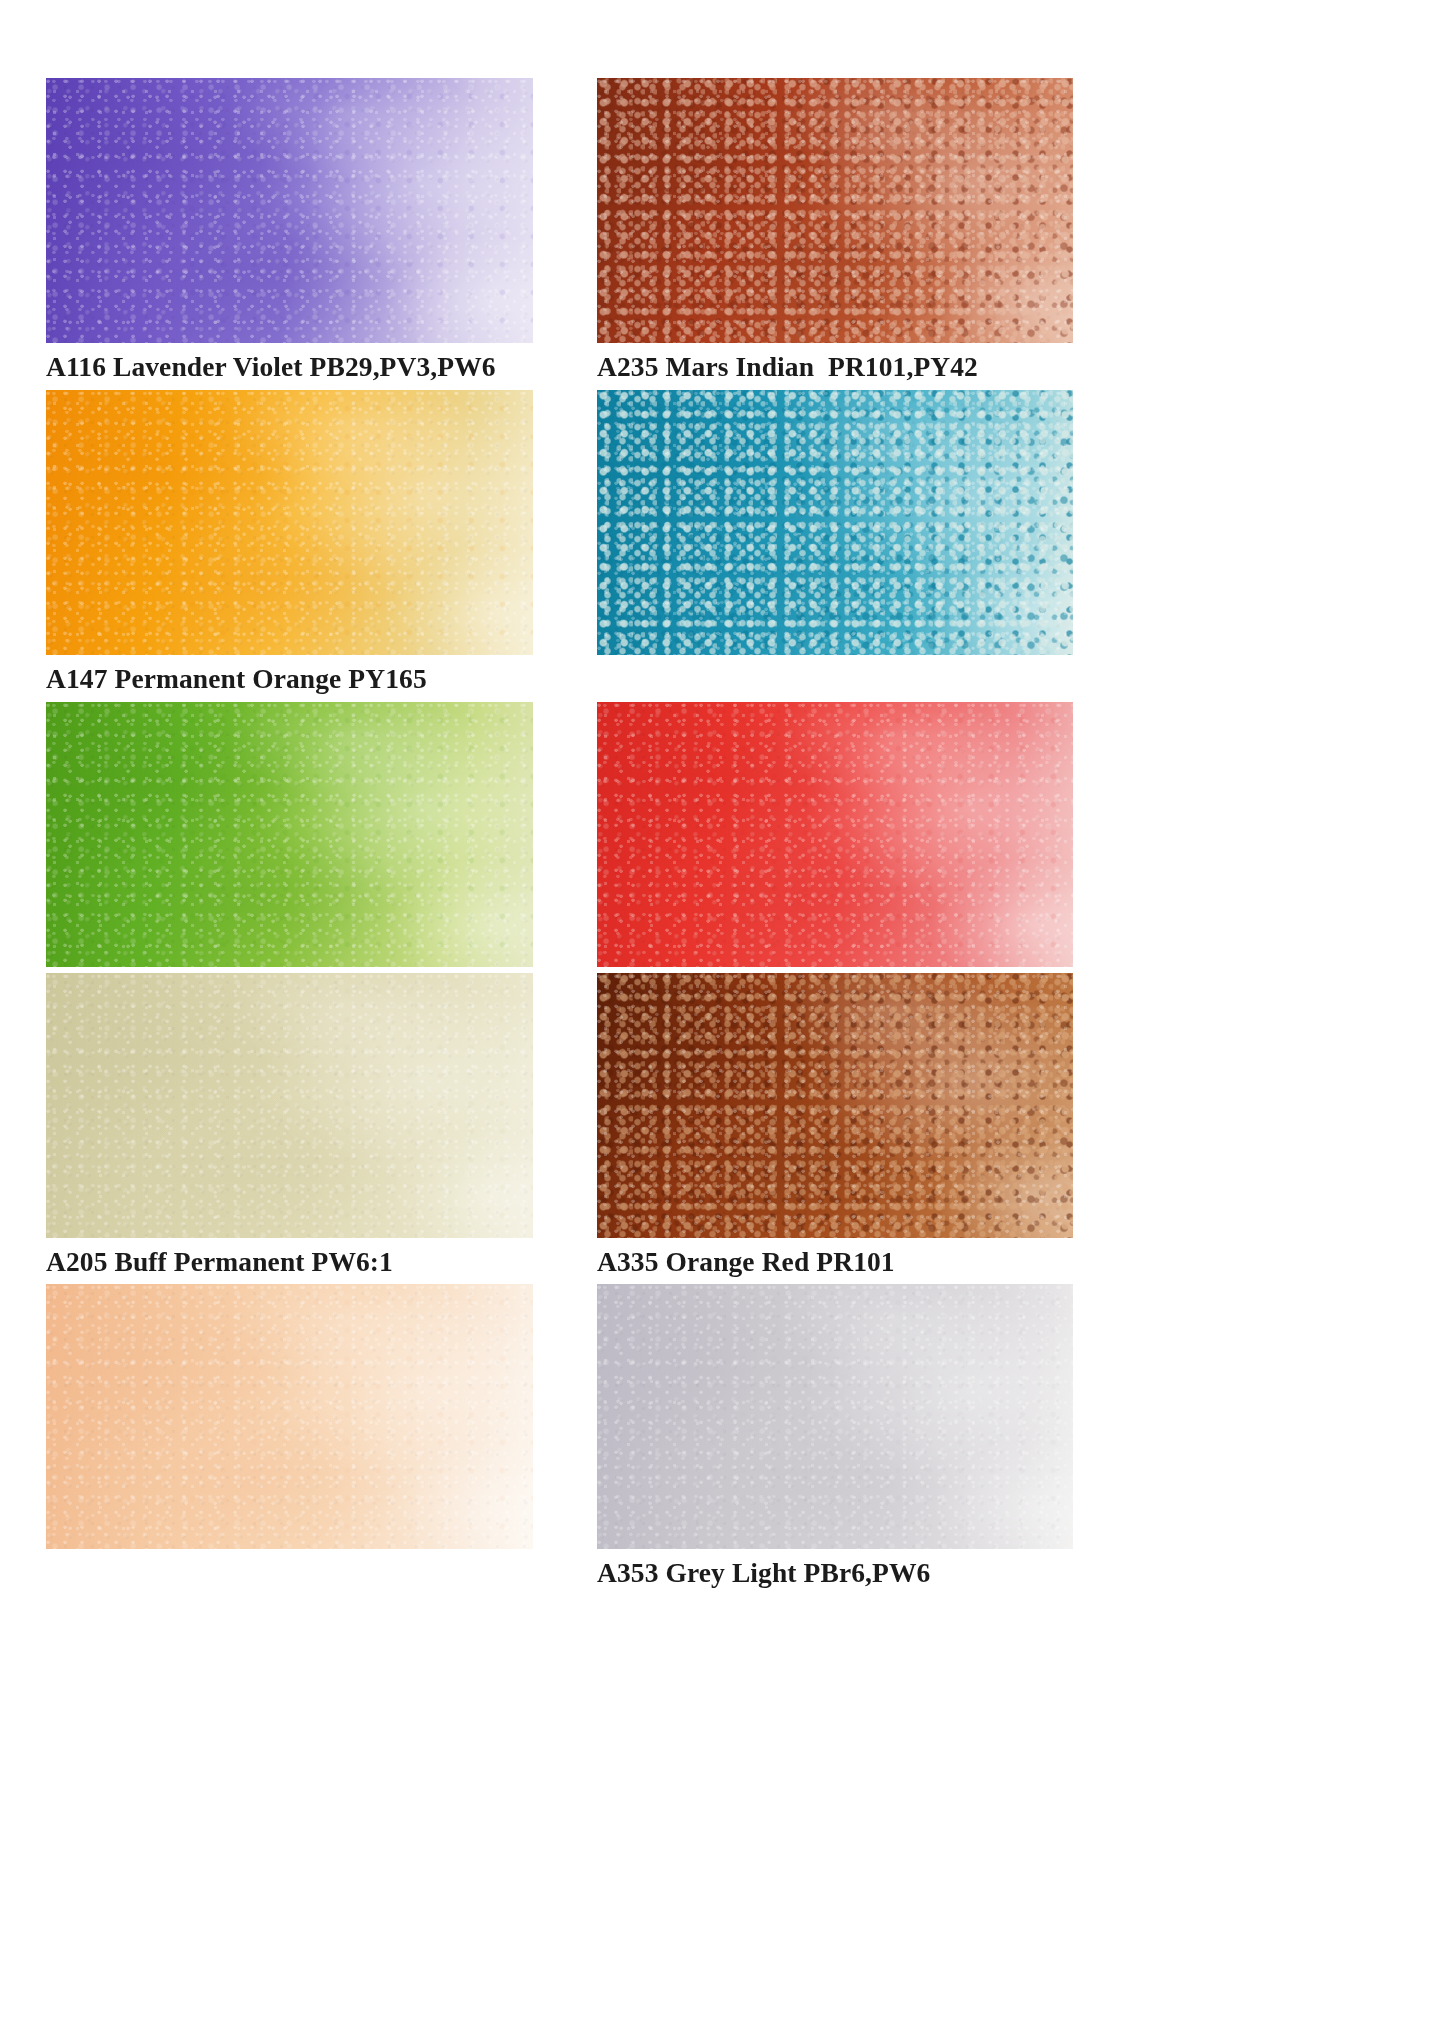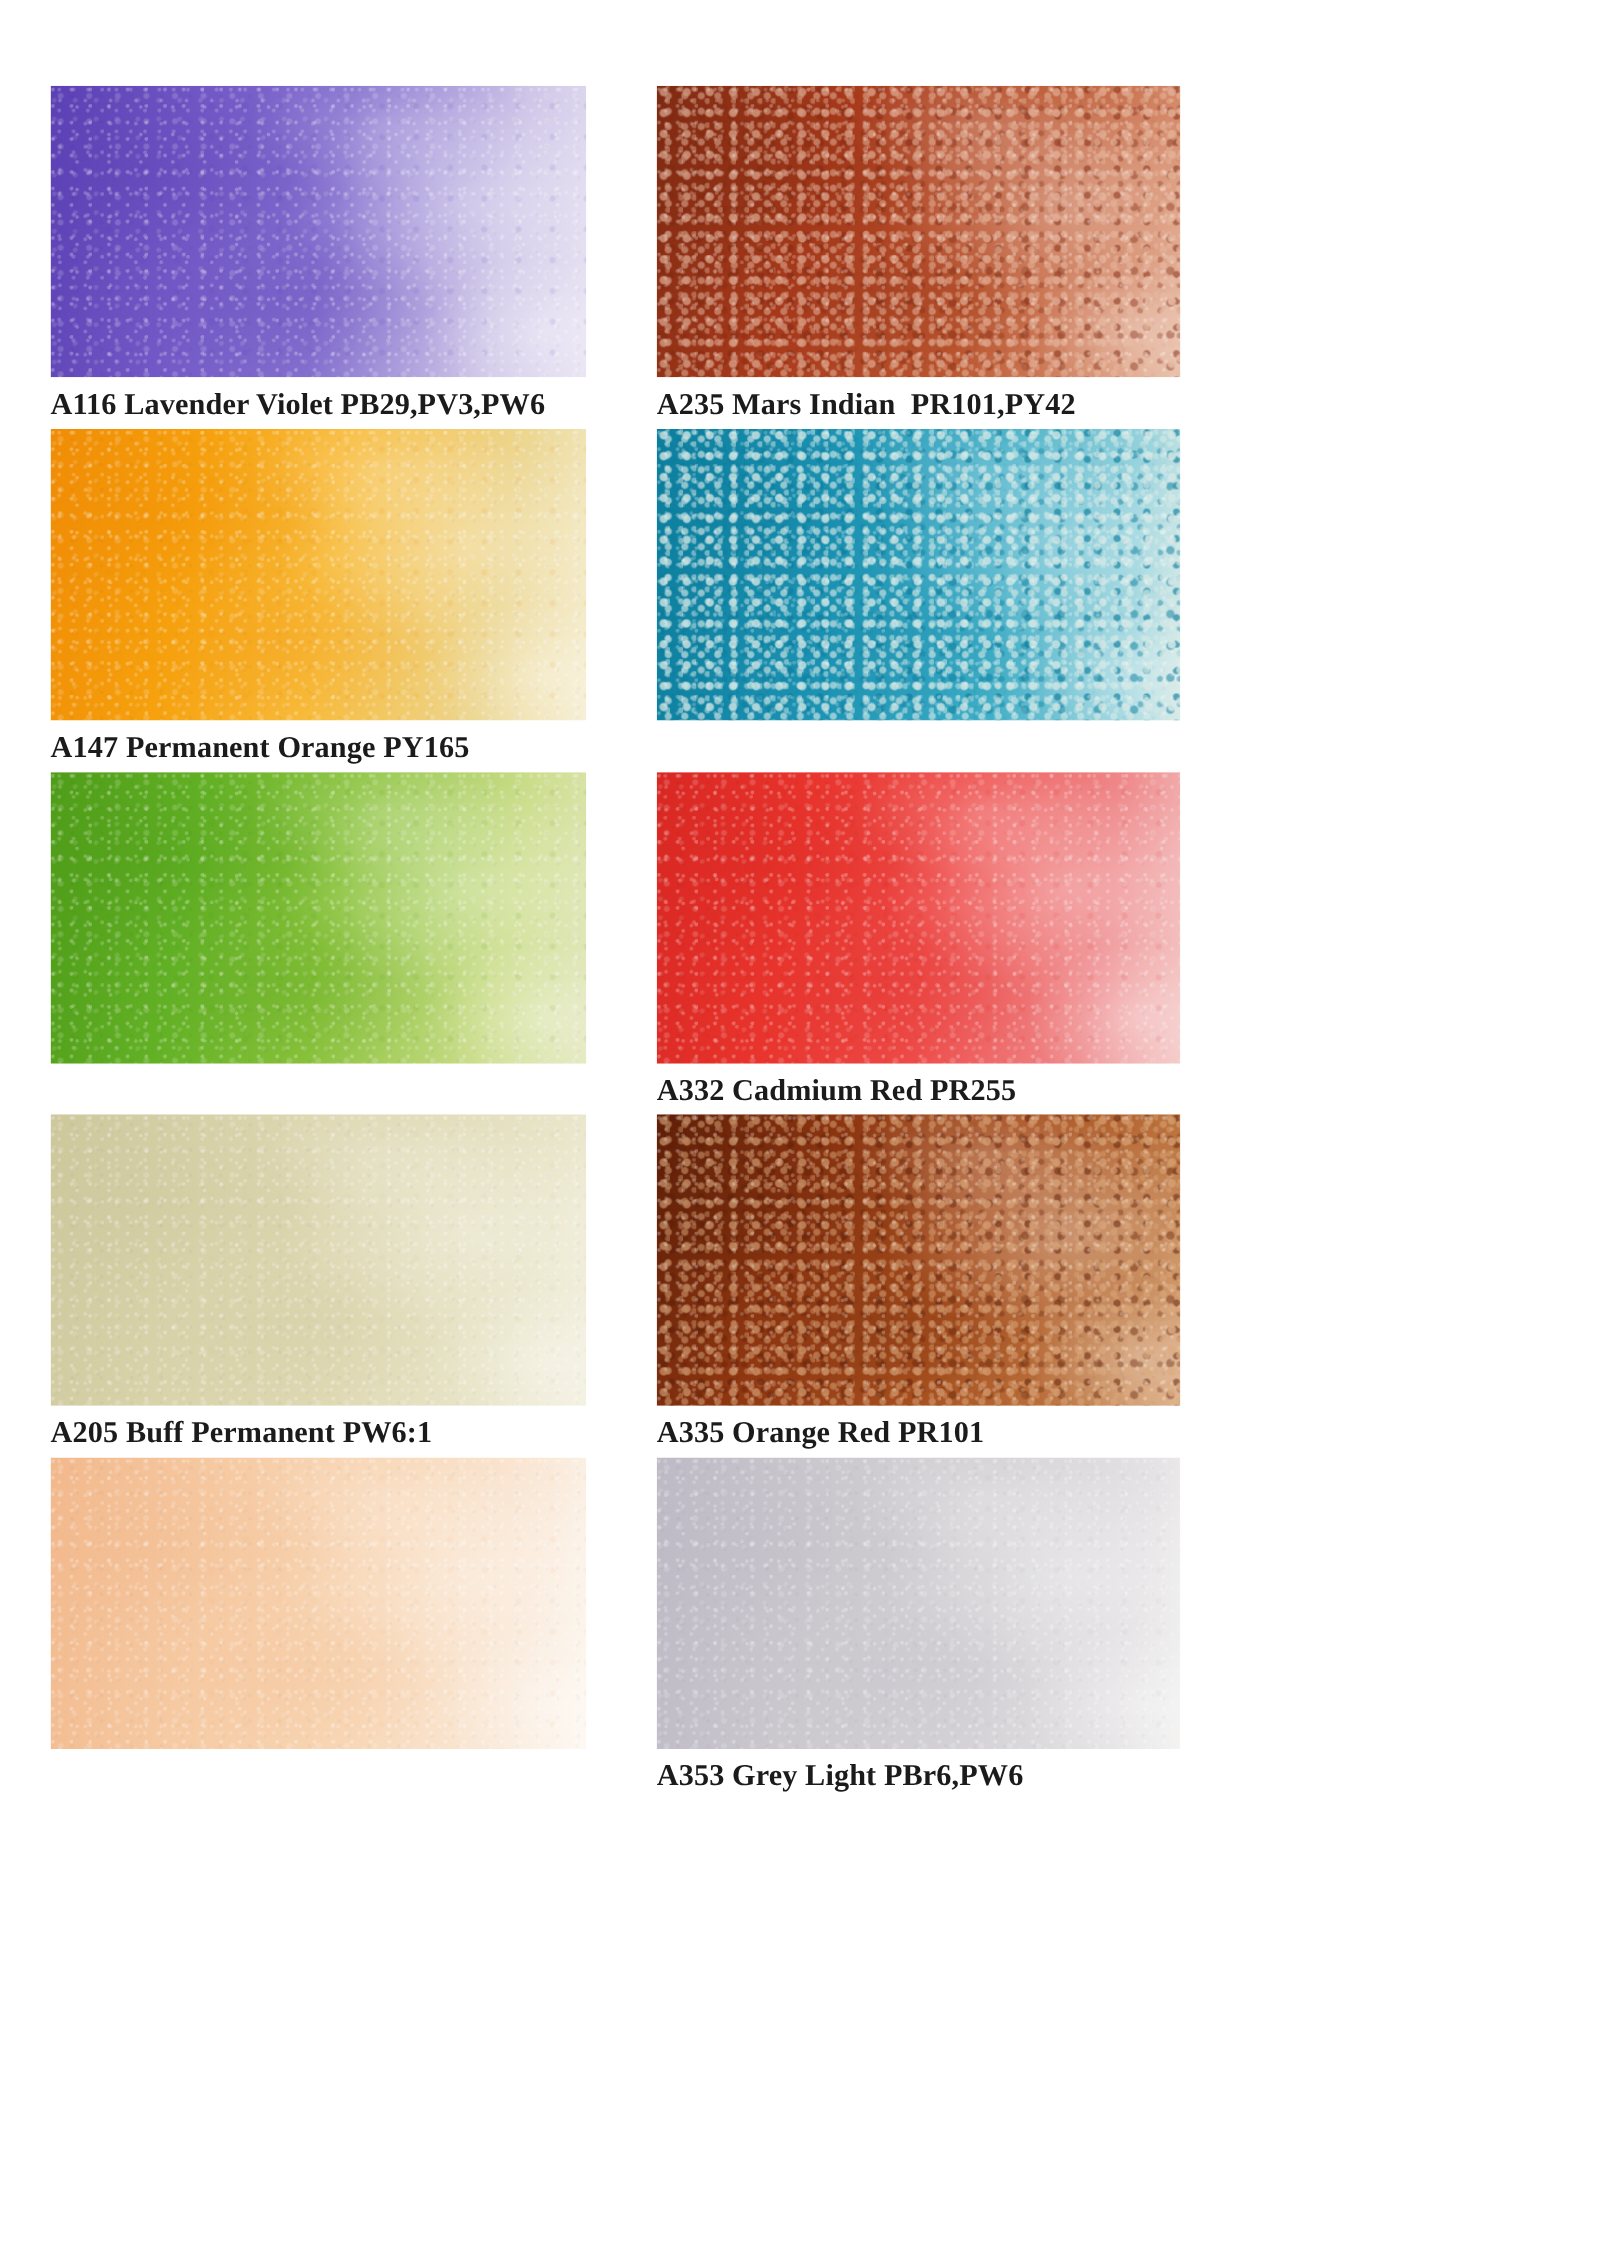--- a/index.html
+++ b/index.html
@@ -137,21 +137,20 @@
           <div class="paper"></div>
         </div>
       </div>
       <div class="swatch-cell col-right">
         <div class="swatch">
           <div class="paint" style="background: linear-gradient(100deg, rgb(217, 39, 34) 0%, rgb(232, 52, 44) 26%, rgb(238, 74, 71) 52%, rgb(239, 138, 140) 82%, rgb(243, 199, 197) 100%);"></div>
           <div class="bloom" style="background: radial-gradient(55% 48% at 18% 30%, rgba(217, 39, 34, 0.34) 0%, transparent 70%), radial-gradient(42% 40% at 44% 74%, rgba(217, 39, 34, 0.22) 0%, transparent 72%), radial-gradient(48% 52% at 78% 40%, rgba(255, 255, 255, 0.3) 0%, transparent 72%), radial-gradient(36% 34% at 62% 14%, rgba(255, 255, 255, 0.2) 0%, transparent 70%), radial-gradient(30% 36% at 92% 84%, rgba(255, 255, 255, 0.34) 0%, transparent 72%);"></div>
           <div class="mottle" style="opacity: 0.38; background-image: radial-gradient(circle at 35% 40%, rgba(255, 255, 255, 0.45) 0px, rgba(255, 255, 255, 0.45) 2px, transparent 3.5px), radial-gradient(circle at 72% 66%, rgba(217, 39, 34, 0.28) 0px, rgba(217, 39, 34, 0.28) 2px, transparent 3.5px), radial-gradient(circle at 18% 78%, rgba(255, 255, 255, 0.35) 0px, rgba(255, 255, 255, 0.35) 1.5px, transparent 3px); background-size: 26px 23px, 31px 28px, 19px 17px;"></div>
           <div class="paper"></div>
         </div>
-        <div class="swatch-caption">A332 Cadmium Red PR255</div>
       </div>
       <div class="swatch-cell col-left">
         <div class="swatch">
           <div class="paint" style="background: linear-gradient(105deg, rgb(205, 199, 156) 0%, rgb(217, 211, 171) 30%, rgb(223, 217, 180) 58%, rgb(233, 229, 201) 84%, rgb(243, 240, 224) 100%);"></div>
           <div class="bloom" style="background: radial-gradient(55% 48% at 18% 30%, rgba(205, 199, 156, 0.34) 0%, transparent 70%), radial-gradient(42% 40% at 44% 74%, rgba(205, 199, 156, 0.22) 0%, transparent 72%), radial-gradient(48% 52% at 78% 40%, rgba(255, 255, 255, 0.3) 0%, transparent 72%), radial-gradient(36% 34% at 62% 14%, rgba(255, 255, 255, 0.2) 0%, transparent 70%), radial-gradient(30% 36% at 92% 84%, rgba(255, 255, 255, 0.34) 0%, transparent 72%);"></div>
           <div class="mottle" style="opacity: 0.38; background-image: radial-gradient(circle at 35% 40%, rgba(255, 255, 255, 0.45) 0px, rgba(255, 255, 255, 0.45) 2px, transparent 3.5px), radial-gradient(circle at 72% 66%, rgba(205, 199, 156, 0.28) 0px, rgba(205, 199, 156, 0.28) 2px, transparent 3.5px), radial-gradient(circle at 18% 78%, rgba(255, 255, 255, 0.35) 0px, rgba(255, 255, 255, 0.35) 1.5px, transparent 3px); background-size: 26px 23px, 31px 28px, 19px 17px;"></div>
           <div class="paper"></div>
         </div>
         <div class="swatch-caption">A205 Buff Permanent PW6:1</div>
       </div>

